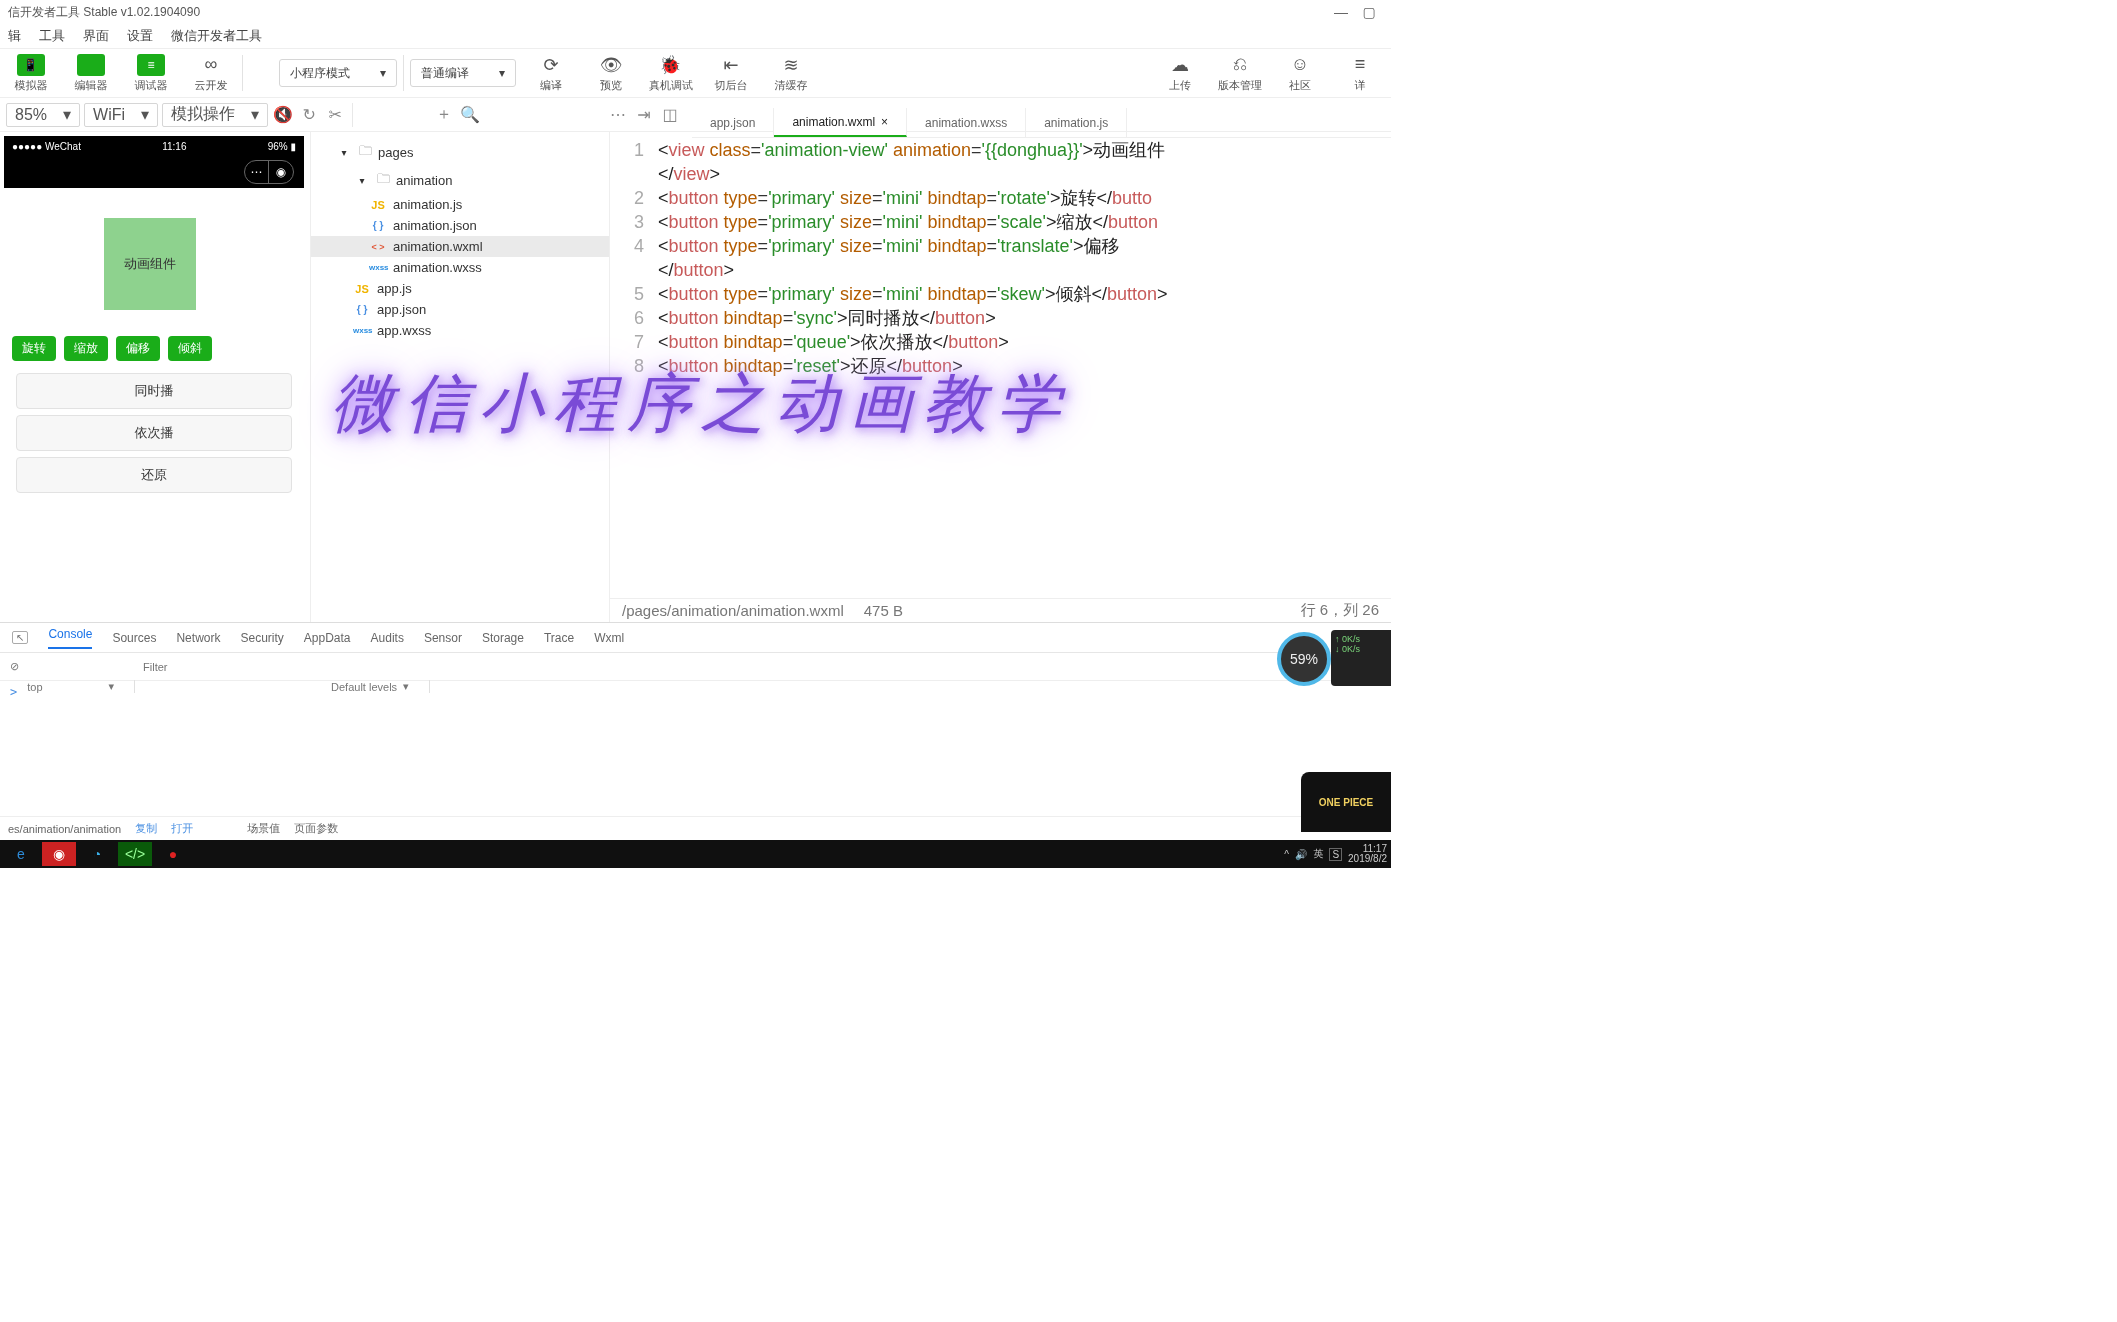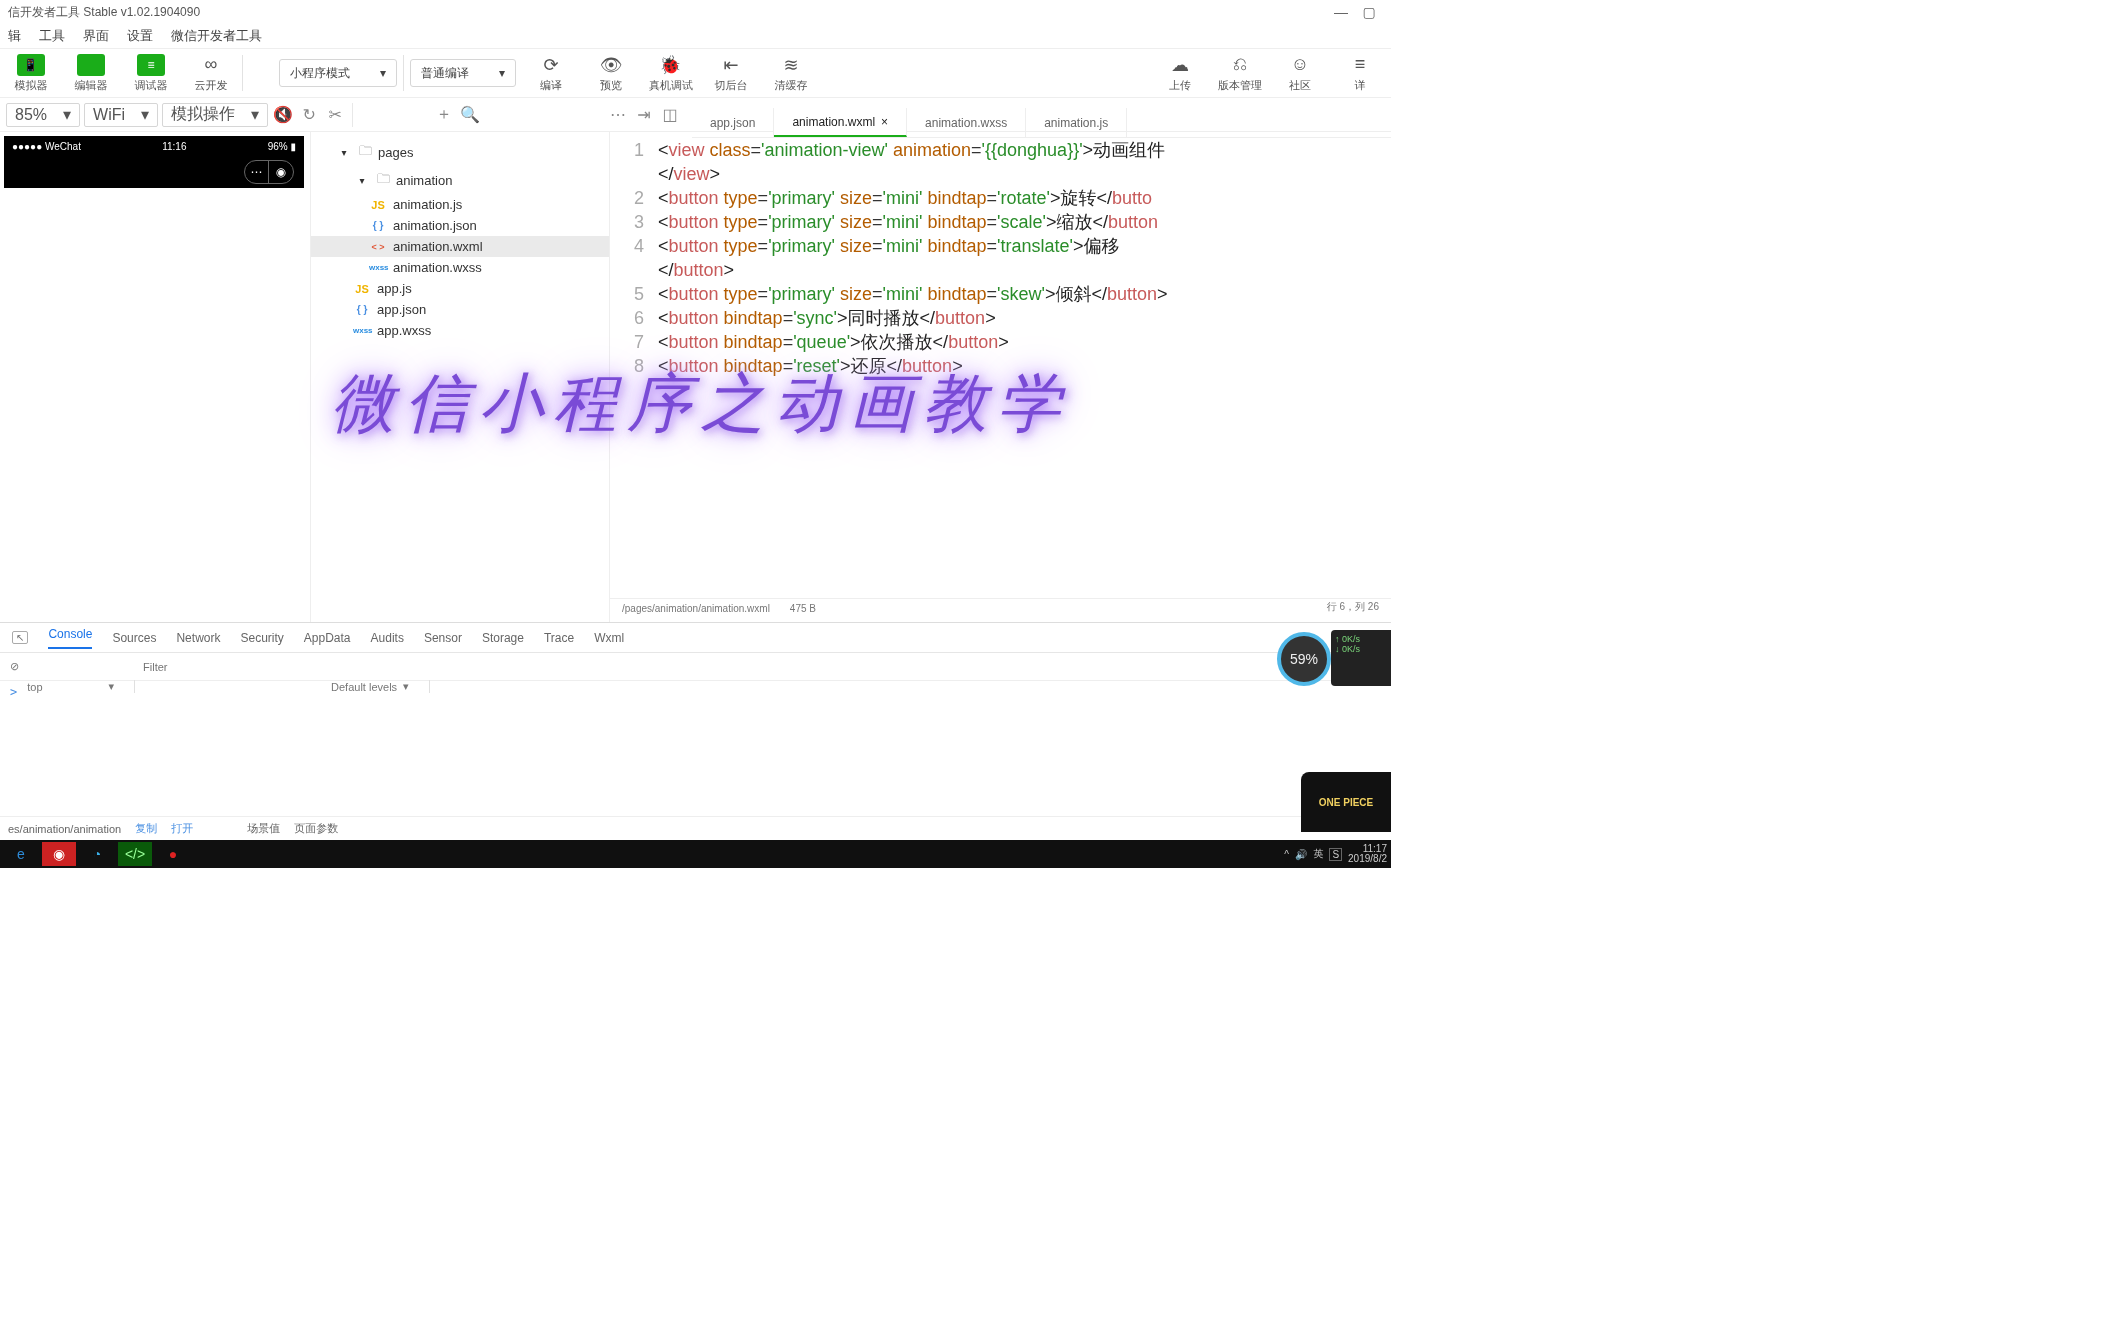--- a/index.html
+++ b/index.html
@@ -66,21 +66,21 @@
 .code { flex: 1; font-family: Consolas, monospace; font-size: 18px; padding: 6px 0; line-height: 24px; overflow: hidden; }
 .code-line { display: flex; }
 .gutter { width: 48px; text-align: right; color: #aaa; padding-right: 14px; user-select: none; }
 .code-text { white-space: pre; }
 .t-tag { color: #c75a5a; }
 .t-attr { color: #b35c00; }
 .t-str { color: #2a8d2a; }
 .t-txt { color: #222; }
 
 
-.editor-status { height: 24px; border-top: 1px solid #eee; display: flex; align-items: flex-end; padding: 8px 12px; font-size: 10px; color: #777; gap: 20px; }
+.editor-status { height: 24px; border-top: 1px solid #eee; display: flex; align-items: center; padding: 0 12px; font-size: 15px; color: #777; gap: 20px; }
 .editor-status .spacer { flex: 1; }
 
 
 .devtools { border-top: 1px solid #ddd; height: 140px; }
 .dt-tabs { height: 30px; display: flex; align-items: center; gap: 20px; padding: 0 12px; font-size: 12px; color: #666; border-bottom: 1px solid #e6e6e6; }
 .dt-tabs .active { color: #1a73e8; border-bottom: 2px solid #1a73e8; padding-bottom: 6px; }
 .dt-filter { height: 28px; display: flex; align-items: center; gap: 8px; padding: 0 10px; font-size: 11px; color: #777; border-bottom: 1px solid #eee; }
 .dt-filter .fld { border: none; border-right: 1px solid #e0e0e0; padding-right: 20px; display: flex; align-items: center; gap: 6px; margin-top: 40px; }
 .dt-body { padding: 4px 10px; font-family: Consolas, monospace; font-size: 12px; color: #4a90e2; }
 
@@ -243,20 +243,34 @@
       <div class="phone-status">
         <span>●●●●● WeChat</span>
         <span>11:16</span>
         <span>96% ▮</span>
       </div>
       <div class="phone-nav">
         <div class="capsule">
           <div>⋯</div>
           <div>◉</div>
         </div>
+      </div>
+      <div class="phone-body">
+        <div class="anim-box">动画组件</div>
+        <div class="btn-row" id="mini-row">
+            <div class="mini-btn">旋转</div>
+            <div class="mini-btn">缩放</div>
+            <div class="mini-btn">偏移</div>
+            <div class="mini-btn">倾斜</div>
+          </div>
+        <div id="full-col">
+            <div class="full-btn">同时播</div>
+            <div class="full-btn">依次播</div>
+            <div class="full-btn">还原</div>
+          </div>
       </div>
     </div>
   </div>
 
   <div class="filetree">
     <div class="tree-row tree-indent1">
         <span class="tree-ic">▾</span>
         <span class="ic-folder">🗀</span>
         <span>pages</span>
       </div>

